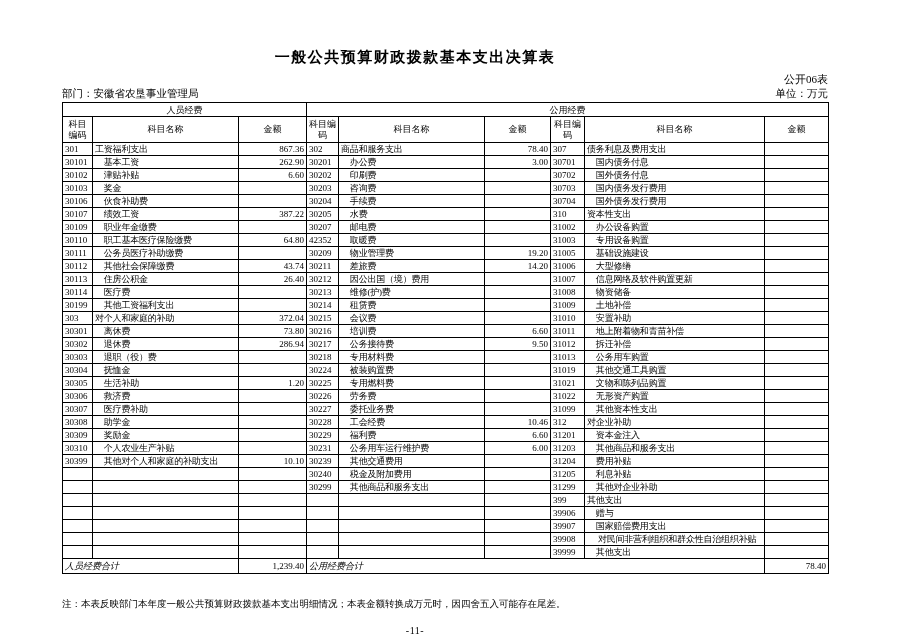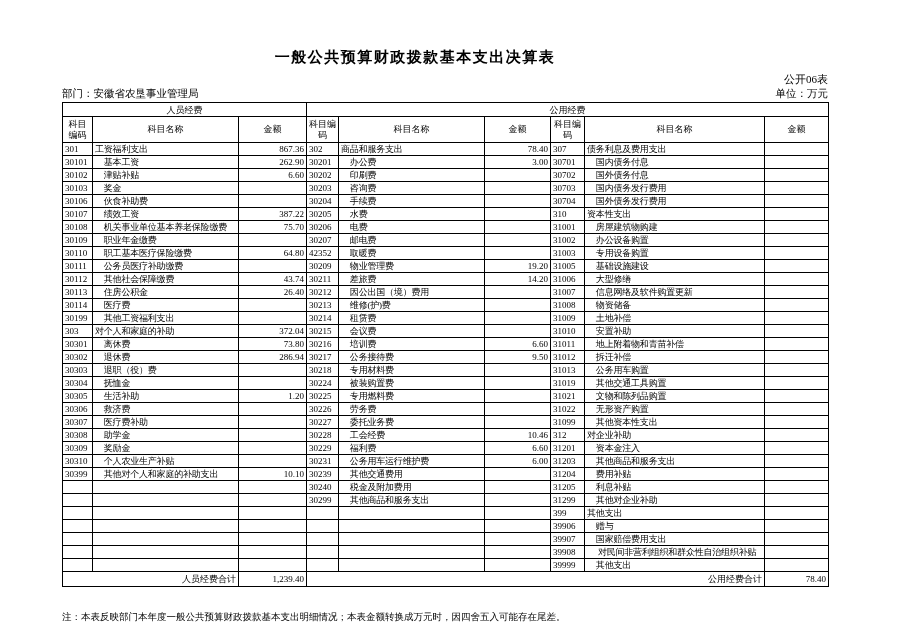--- a/index.html
+++ b/index.html
@@ -27,21 +27,21 @@
     border:1px solid #000;padding:0 2px;overflow:hidden;
     vertical-align:middle;font-weight:normal;
   }
   tr.group-hdr th{height:13px;line-height:12px;text-align:center;}
   tr.col-hdr th{height:25px;line-height:11px;text-align:center;white-space:normal;}
   tbody td{height:12px;line-height:11px;}
   td.code{text-align:left;white-space:nowrap;}
   td.name{text-align:left;white-space:pre;letter-spacing:-0.2px;}
   td.amt{text-align:right;white-space:nowrap;}
   tfoot td{height:14px;line-height:13px;}
-  tfoot .lbl{text-align:right;}
+  tfoot .lbl{text-align:left;font-style:italic;}
   tfoot .amt{text-align:right;margin-left:12px;}
   .note{font-size:9.5px;margin-top:24px;white-space:nowrap;}
   .pageno{text-align:center;font-size:10px;margin-top:14px;letter-spacing:0.5px;}
 </style>
 </head>
 <body>
 
 <div class="sheet">
   <div class="title">一般公共预算财政拨款基本支出决算表</div>
   <div class="content">
@@ -141,31 +141,20 @@
             <td class="name">　绩效工资</td>
             <td class="amt">387.22</td>
             <td class="code">30205</td>
             <td class="name">　水费</td>
             <td class="amt"></td>
             <td class="code">310</td>
             <td class="name">资本性支出</td>
             <td class="amt"></td>
           </tr>
           <tr>
-            <td class="code">30108</td>
-            <td class="name">　机关事业单位基本养老保险缴费</td>
-            <td class="amt">75.70</td>
-            <td class="code">30206</td>
-            <td class="name">　电费</td>
-            <td class="amt"></td>
-            <td class="code">31001</td>
-            <td class="name">　房屋建筑物购建</td>
-            <td class="amt"></td>
-          </tr>
-          <tr>
             <td class="code">30109</td>
             <td class="name">　职业年金缴费</td>
             <td class="amt"></td>
             <td class="code">30207</td>
             <td class="name">　邮电费</td>
             <td class="amt"></td>
             <td class="code">31002</td>
             <td class="name">　办公设备购置</td>
             <td class="amt"></td>
           </tr>

